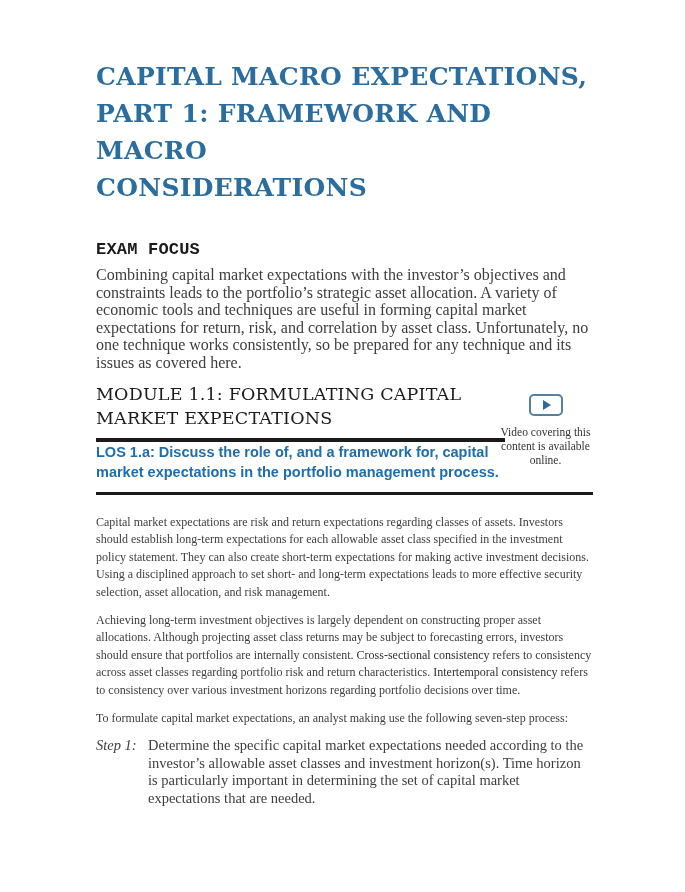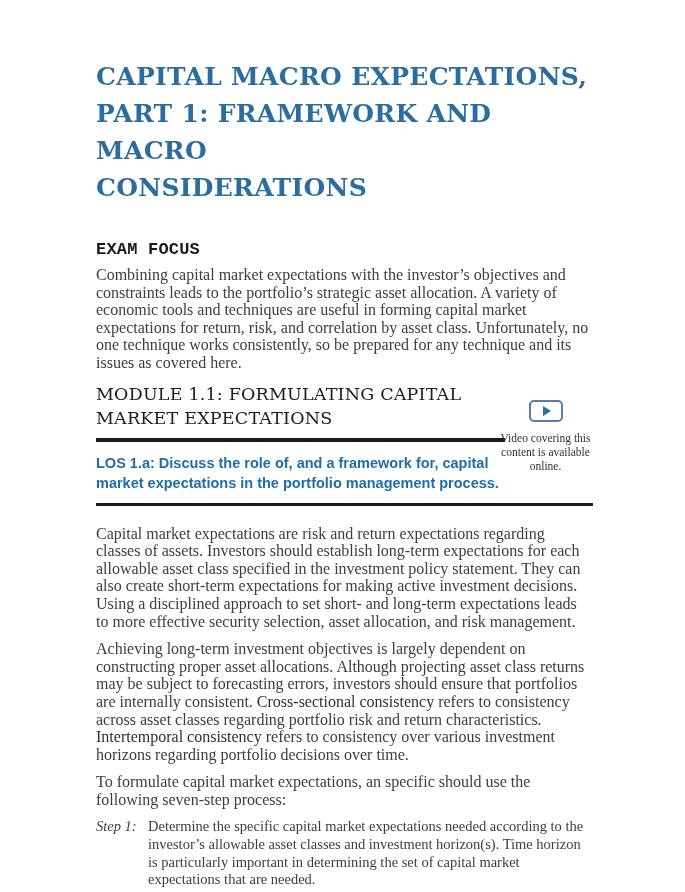--- a/index.html
+++ b/index.html
@@ -47,21 +47,21 @@
     width: 400px;
     font-family: "DejaVu Serif", serif;
     font-weight: normal;
     color: #1b1b1b;
     font-size: 17.5px;
     line-height: 24px;
     letter-spacing: 0.2px;
   }
   .video-aside {
     position: absolute;
-    top: 18px;
+    top: 12px;
     right: 0;
     width: 95px;
     text-align: center;
   }
   .play-btn {
     display: inline-flex;
     align-items: center;
     justify-content: center;
     width: 34px;
     height: 22px;
@@ -84,39 +84,38 @@
     color: #333333;
   }
 
   .rule-top {
     margin-top: 8px;
     width: 409px;
     height: 4px;
     background: #1a1a1a;
   }
   .los-statement {
-    margin-top: 11px;
     width: 424px;
     font-family: "Liberation Sans", sans-serif;
     font-weight: bold;
     color: #1e6dac;
     font-size: 14.5px;
     line-height: 20px;
   }
   .rule-bottom {
     margin-top: 10px;
     width: 497px;
     height: 3px;
     background: #1a1a1a;
   }
 
   
   .body-text { margin-top: 19px; }
   .body-text p {
-    font-size: 16px;
+    font-size: 12px;
     line-height: 17.6px;
     margin-bottom: 10px;
   }
   .bold-term { font-weight: normal; color: #2f2f2f; }
 
   .step {
     display: flex;
     font-size: 14.5px;
     line-height: 17.6px;
     margin-bottom: 3px;
@@ -155,21 +154,21 @@
     <div class="rule-top"></div>
     <p class="los-statement">LOS 1.a: Discuss the role of, and a framework for, capital market expectations in the portfolio management process.</p>
     <div class="rule-bottom"></div>
   </div>
 
   <div class="body-text">
     <p>Capital market expectations are risk and return expectations regarding classes of assets. Investors should establish long-term expectations for each allowable asset class specified in the investment policy statement. They can also create short-term expectations for making active investment decisions. Using a disciplined approach to set short- and long-term expectations leads to more effective security selection, asset allocation, and risk management.</p>
 
     <p><span>Achieving long-term investment objectives is largely dependent on constructing proper asset allocations. Although projecting asset class returns may be subject to forecasting errors, investors should ensure that portfolios are internally consistent. </span><span class="bold-term">Cross-sectional consistency</span><span> refers to consistency across asset classes regarding portfolio risk and return characteristics. </span><span class="bold-term">Intertemporal consistency</span><span> refers to consistency over various investment horizons regarding portfolio decisions over time.</span></p>
 
-    <p>To formulate capital market expectations, an specific should use the following seven-step process:</p>
+    <p>To formulate capital market expectations, an analyst making use the following seven-step process:</p>
 
     <div class="step">
       <span class="step-label">Step 1:</span>
       <span class="step-text">Determine the specific capital market expectations needed according to the investor’s allowable asset classes and investment horizon(s). Time horizon is particularly important in determining the set of capital market expectations that are needed.</span>
     </div>
 
   </div>
 
 </div>
 

